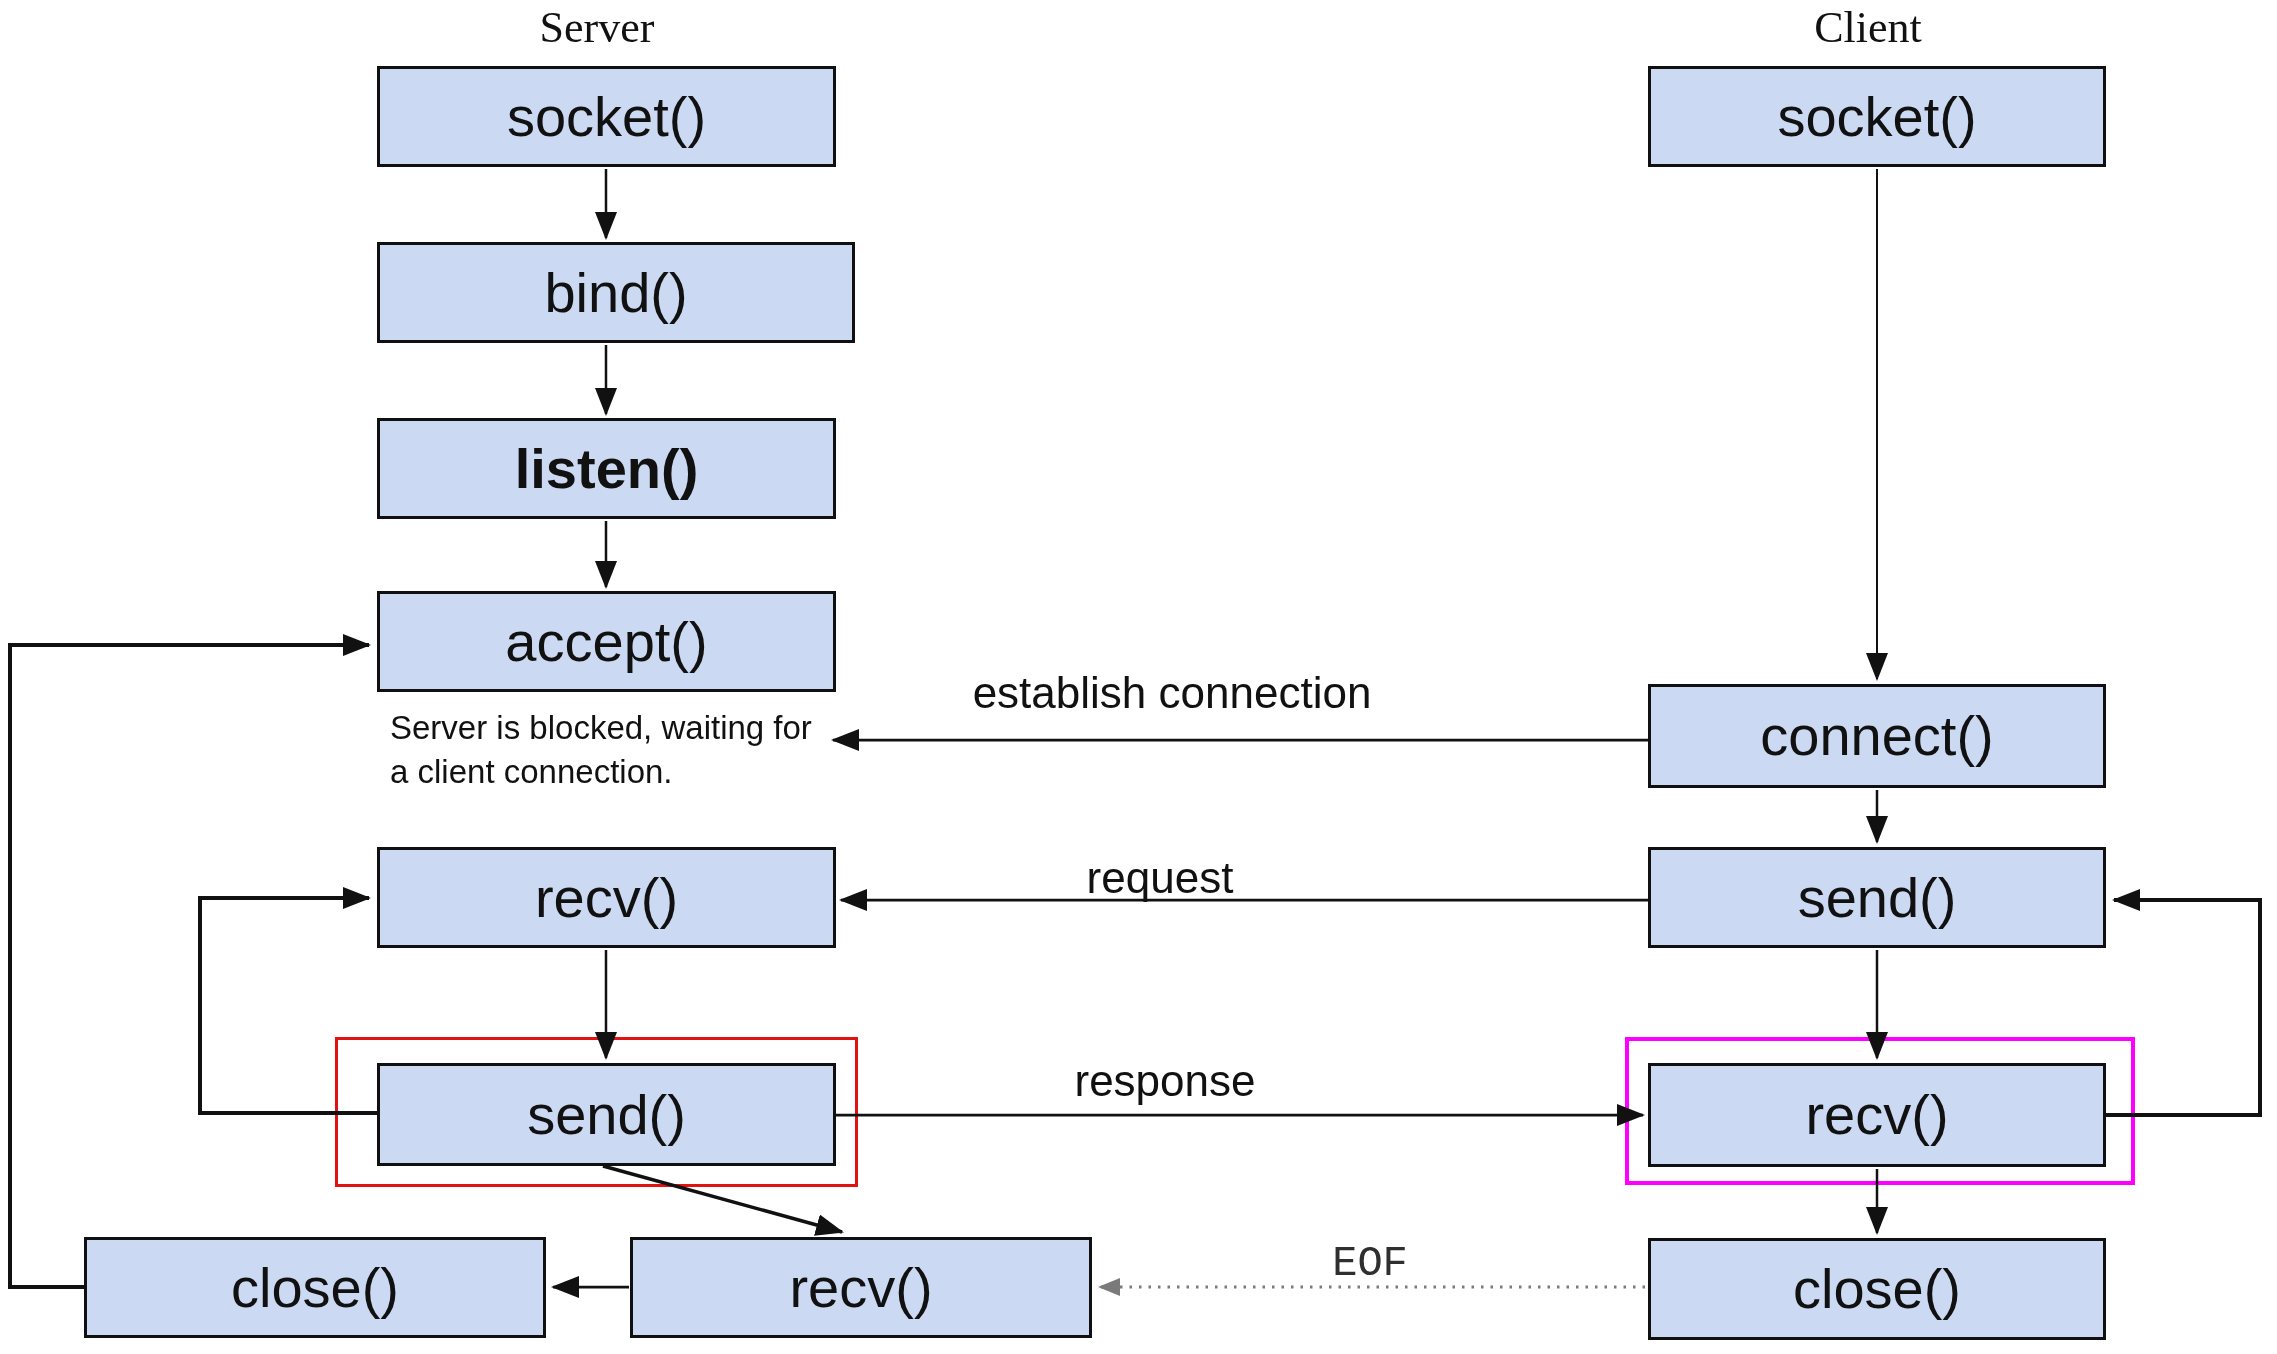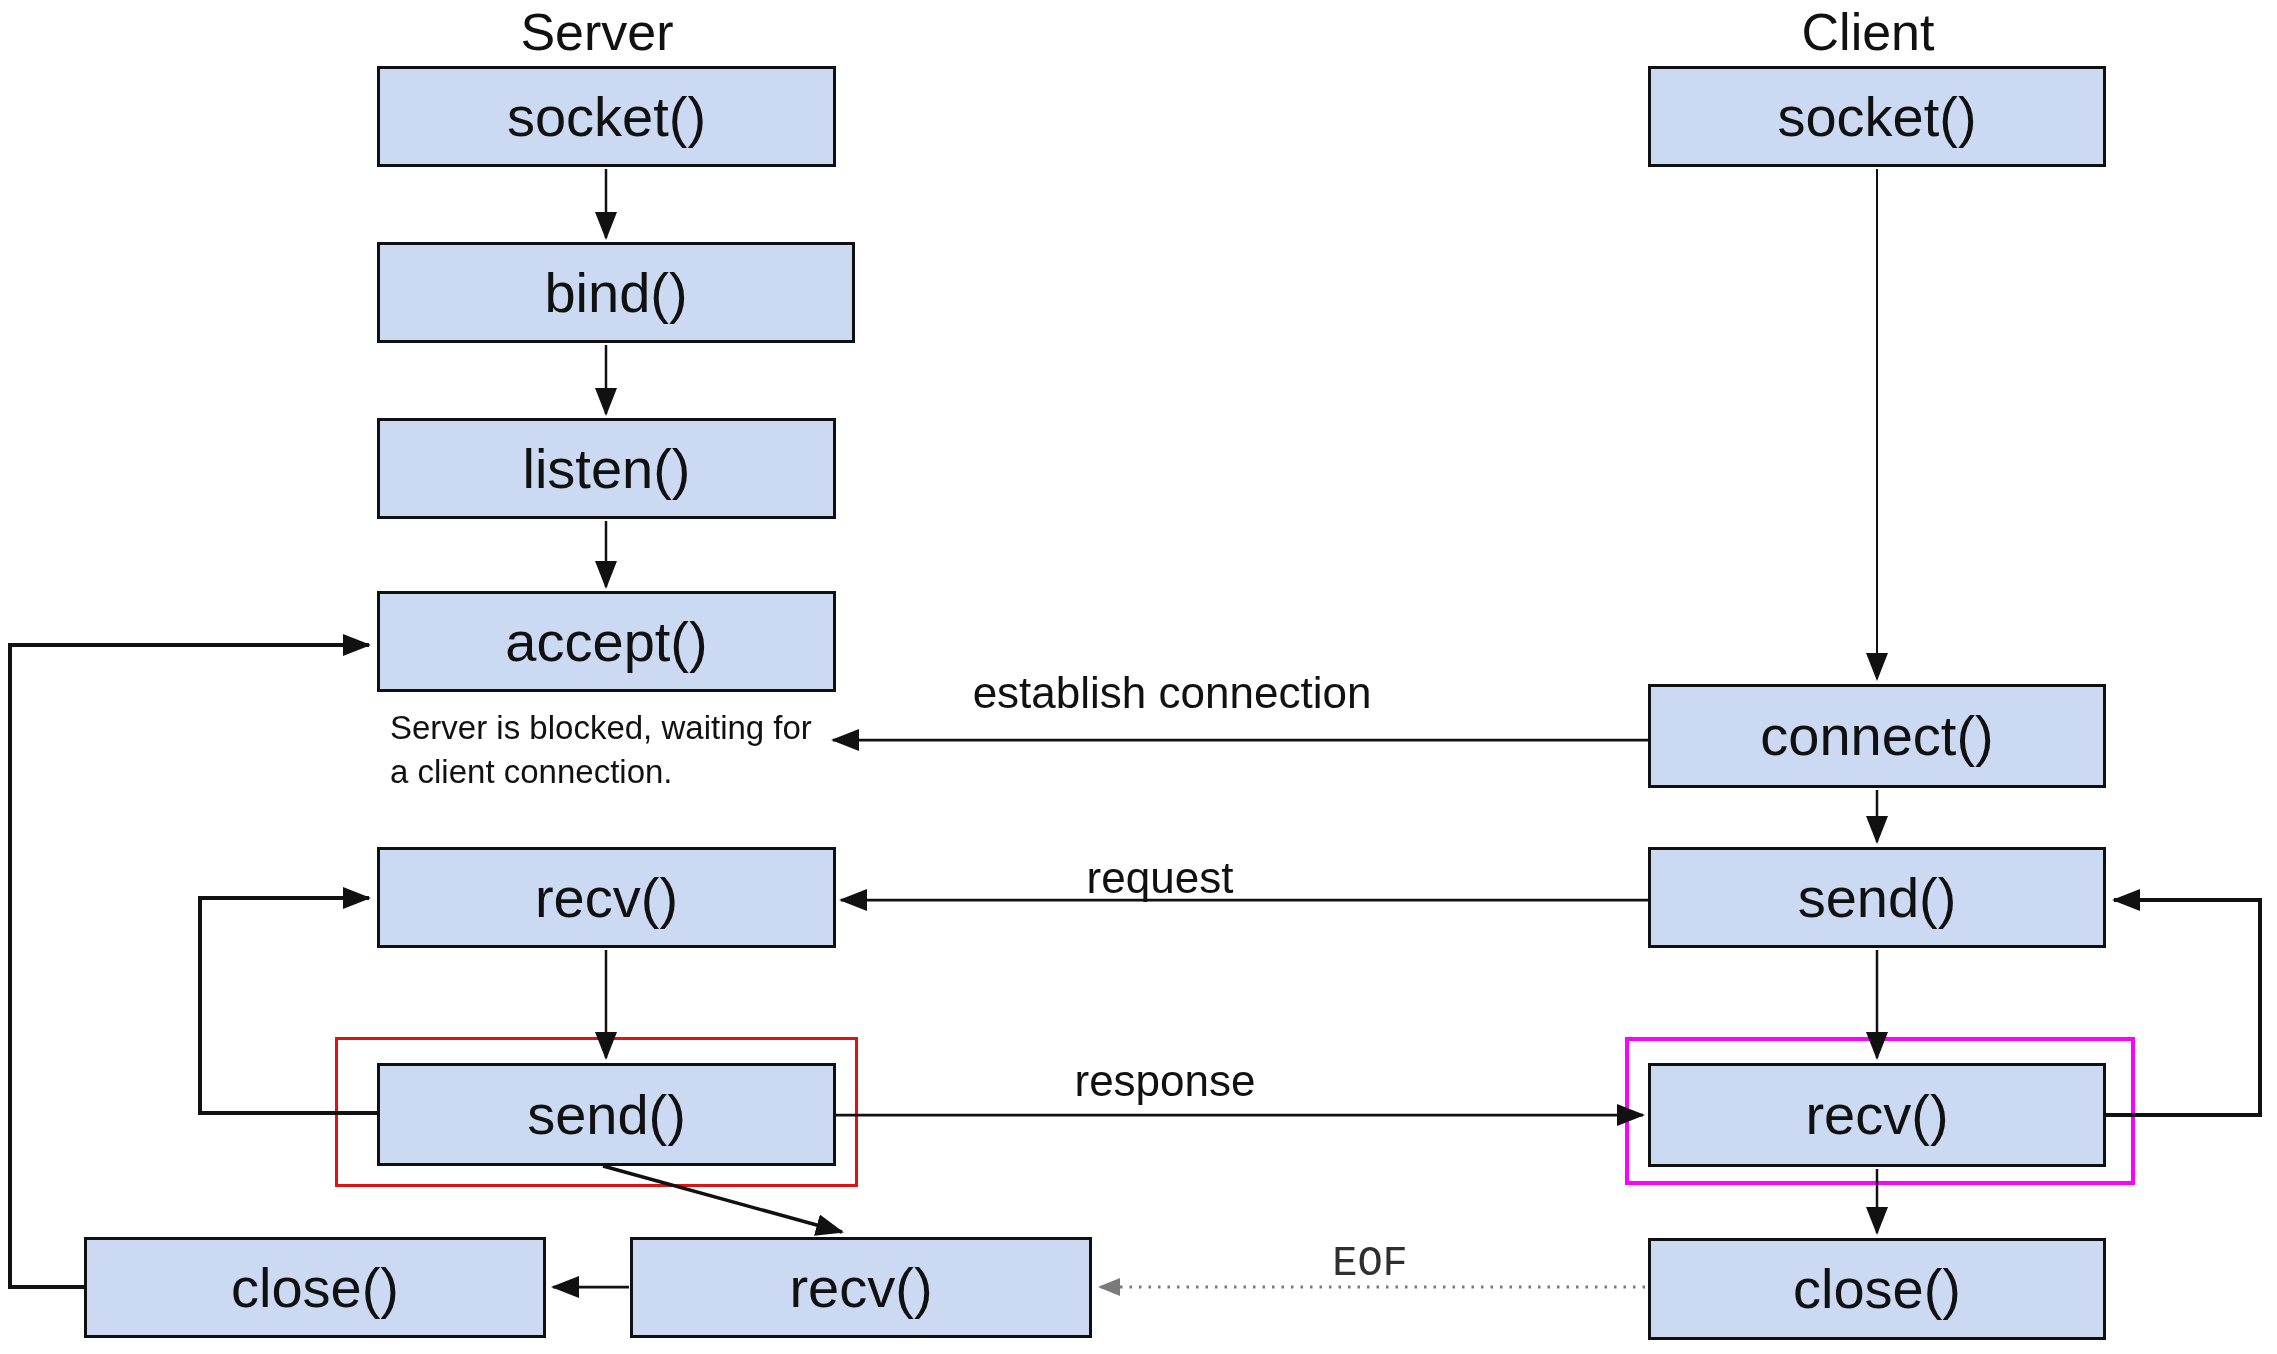--- a/index.html
+++ b/index.html
@@ -23,22 +23,23 @@
   .outline{
     position:absolute;
     box-sizing:border-box;
     background:transparent;
   }
   .outline.red{border:3px solid var(--red-outline,#e01212);}
   .outline.magenta{border:4px solid var(--magenta-outline,#ff00ff);}
   .col-title{
     position:absolute;
     transform:translateX(-50%);
-    font-size:52px;
+    font-size:44px;
     white-space:nowrap;
+    font-family:Liberation Serif, serif;
   }
   .msg-label{
     position:absolute;
     transform:translateX(-50%);
     font-size:44px;
     white-space:nowrap;
   }
   .note{
     position:absolute;
     font-size:33px;
@@ -67,21 +68,21 @@
 </head>
 <body>
 
 <div class="stage">
 
   <div class="col-title" style="left:597px;top:2px;">Server</div>
   <div class="col-title" style="left:1868px;top:2px;">Client</div>
 
   <div class="box" style="left:377px;top:66px;width:459px;height:101px;">socket()</div>
   <div class="box" style="left:377px;top:242px;width:478px;height:101px;">bind()</div>
-  <div class="box" style="left:377px;top:418px;width:459px;height:101px;">listen()</div>
+  <div class="box" style="left:377px;top:418px;width:459px;height:101px;font-weight:bold;">listen()</div>
   <div class="box" style="left:377px;top:591px;width:459px;height:101px;">accept()</div>
   <div class="box" style="left:377px;top:847px;width:459px;height:101px;">recv()</div>
   <div class="box" style="left:377px;top:1063px;width:459px;height:103px;">send()</div>
 
   <div class="box" style="left:84px;top:1237px;width:462px;height:101px;">close()</div>
   <div class="box" style="left:630px;top:1237px;width:462px;height:101px;">recv()</div>
 
   <div class="box" style="left:1648px;top:66px;width:458px;height:101px;">socket()</div>
   <div class="box" style="left:1648px;top:684px;width:458px;height:104px;">connect()</div>
   <div class="box" style="left:1648px;top:847px;width:458px;height:101px;">send()</div>

